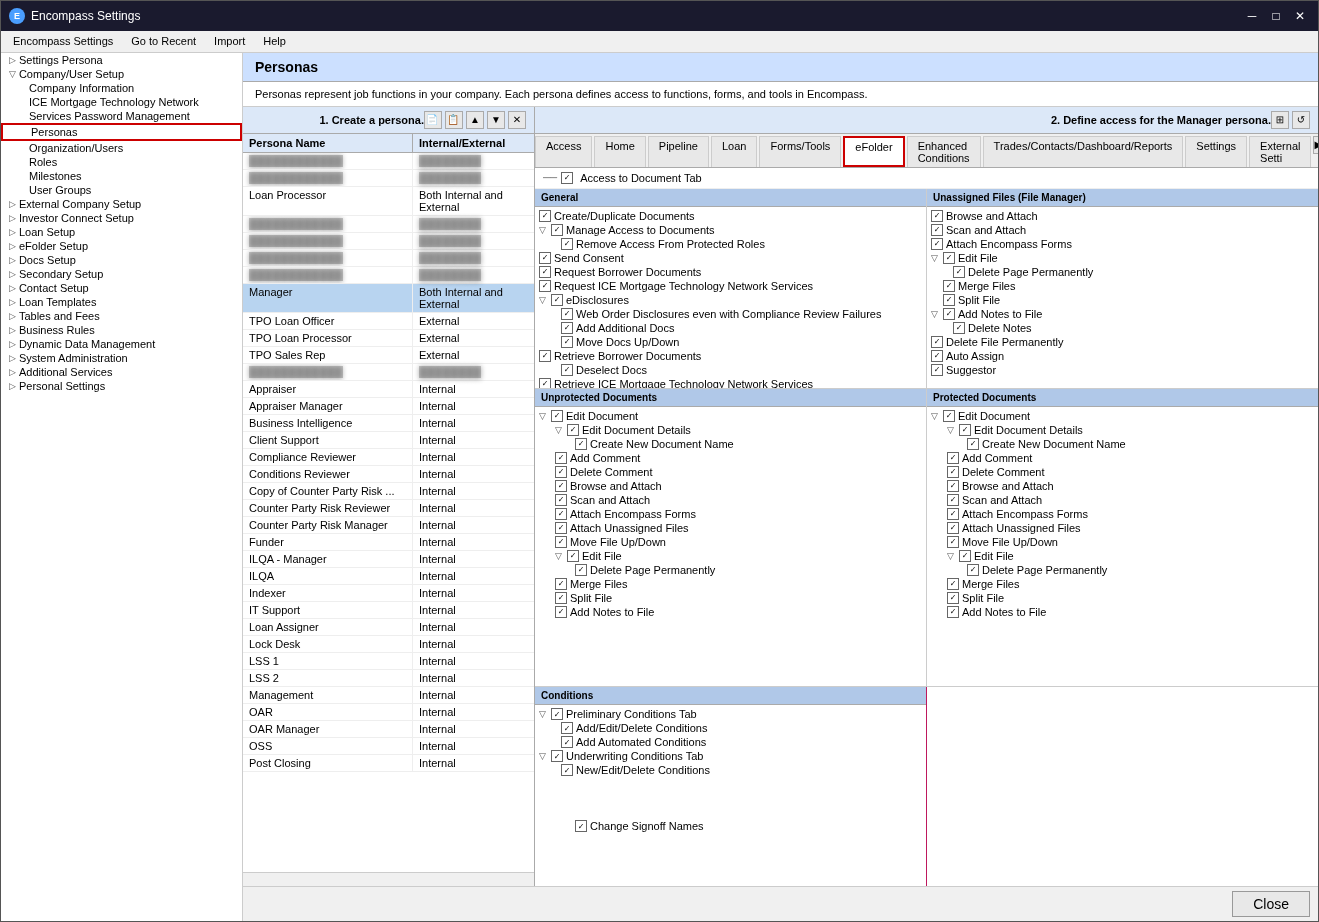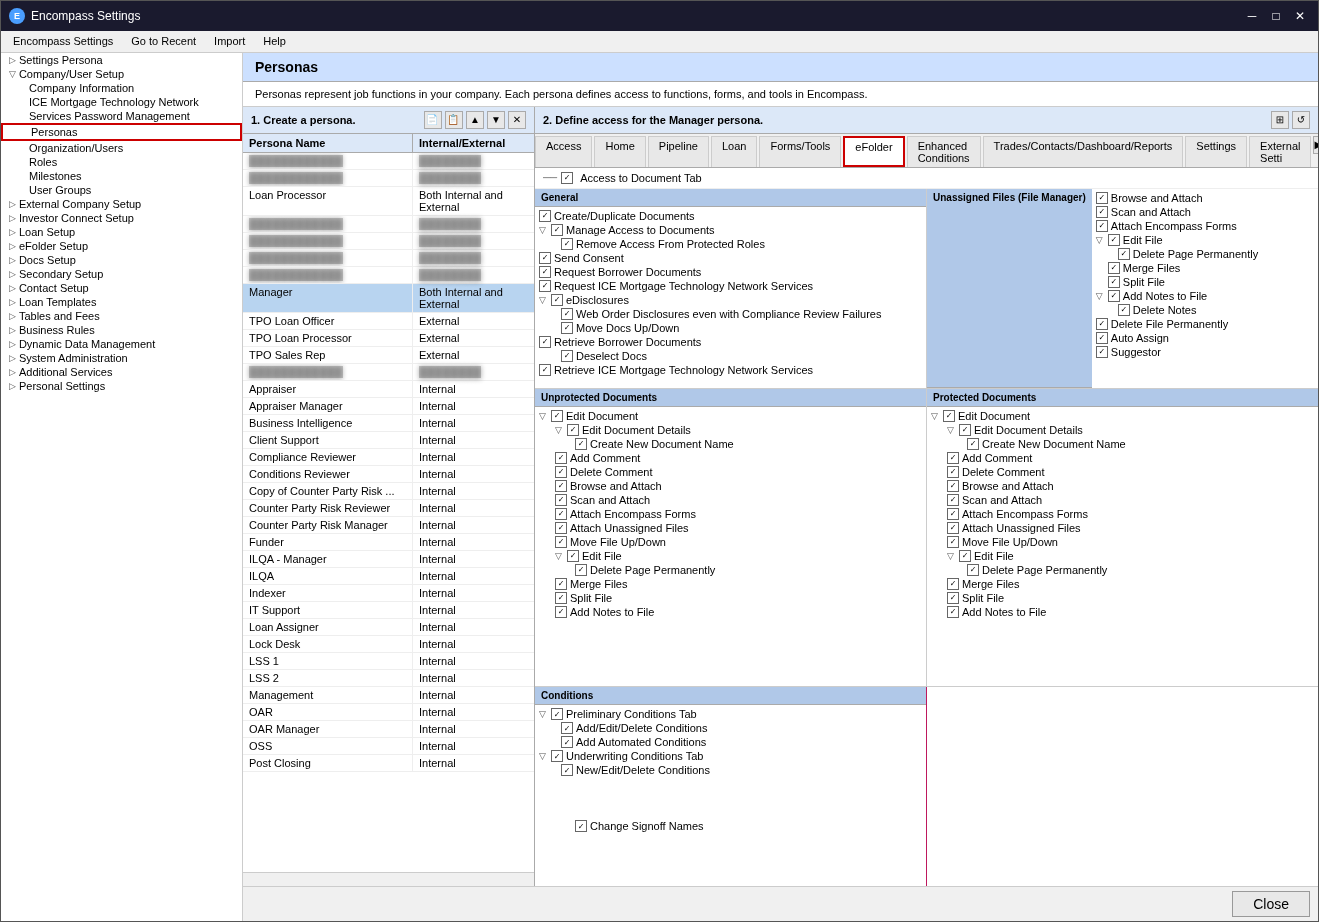--- a/index.html
+++ b/index.html
@@ -23,21 +23,21 @@
     
     .sidebar { width: 242px; background: #fff; border-right: 1px solid #ccc; overflow-y: auto; overflow-x: hidden; flex-shrink: 0; }
     .sidebar-item { padding: 1px 0 1px 8px; cursor: pointer; white-space: nowrap; font-size: 11px; display: flex; align-items: center; }
     .sidebar-item.highlighted { background: #fff; border: 2px solid #cc0000; font-weight: normal; }
     .sidebar-indent-1 { padding-left: 20px; }
     .sidebar-expand { margin-right: 3px; font-size: 9px; color: #555; }
 
     
     .personas-header { background: #cce0ff; padding: 6px 12px; border-bottom: 1px solid #aaa; font-size: 14px; font-weight: bold; }
     .personas-desc { padding: 6px 12px; font-size: 11px; background: #fff; border-bottom: 1px solid #ccc; }
-    .panel-header { background: #dce8f8; padding: 4px 8px; border-bottom: 1px solid #aaa; display: flex; align-items: center; justify-content: space-between; font-size: 11px; font-weight: bold; }
+    .panel-header { background: #dce8f8; padding: 4px 8px; border-bottom: 1px solid #aaa; display: flex; align-items: center; justify-content: flex-end; font-size: 11px; font-weight: bold; }
     .panel-header-tools { display: flex; gap: 3px; }
     .panel-tool-btn { width: 18px; height: 18px; background: #e8e8e8; border: 1px solid #aaa; cursor: pointer; display: flex; align-items: center; justify-content: center; font-size: 10px; }
 
     .persona-list-header { display: flex; background: #dce8f8; border-bottom: 1px solid #aaa; font-size: 11px; font-weight: bold; }
     .persona-col-name { width: 170px; padding: 3px 6px; border-right: 1px solid #aaa; }
     .persona-col-type { flex: 1; padding: 3px 6px; }
 
     .persona-list { flex: 1; overflow-y: auto; }
     .persona-row { display: flex; border-bottom: 1px solid #eee; cursor: pointer; }
     .persona-row.selected { background: #b8d4f0; }
@@ -450,39 +450,43 @@
                       <span class="tree-expand">▽</span>
                       <span class="cb checked"></span>
                       <span class="tree-label">eDisclosures</span>
                     </div>
                   <div class="tree-item" style="padding-left:22px;">
                       <span class="cb checked"></span>
                       <span class="tree-label">Web Order Disclosures even with Compliance Review Failures</span>
                     </div>
                   <div class="tree-item" style="padding-left:22px;">
                       <span class="cb checked"></span>
+                      <span class="tree-label">Add Additional Docs</span>
+                    </div>
+                  <div class="tree-item" style="padding-left:22px;">
+                      <span class="cb checked"></span>
                       <span class="tree-label">Move Docs Up/Down</span>
                     </div>
                   <div class="tree-item">
                       <span class="cb checked"></span>
                       <span class="tree-label">Retrieve Borrower Documents</span>
                     </div>
                   <div class="tree-item" style="padding-left:22px;">
                       <span class="cb checked"></span>
                       <span class="tree-label">Deselect Docs</span>
                     </div>
                   <div class="tree-item">
                       <span class="cb checked"></span>
                       <span class="tree-label">Retrieve ICE Mortgage Technology Network Services</span>
                     </div>
 
                 </div>
               </div>
 
-              <div style="flex:1; display:flex; flex-direction:row; overflow:hidden;">
+              <div style="flex:1; display:flex; flex-direction:column; overflow:hidden;">
                 <div class="tree-section-title">Unassigned Files (File Manager)</div>
                 <div class="tree-section-content scroll-container" style="overflow-y:scroll;">
                   <div class="tree-item">
                       <span class="cb checked"></span>
                       <span class="tree-label">Browse and Attach</span>
                     </div>
                   <div class="tree-item">
                       <span class="cb checked"></span>
                       <span class="tree-label">Scan and Attach</span>
                     </div>

